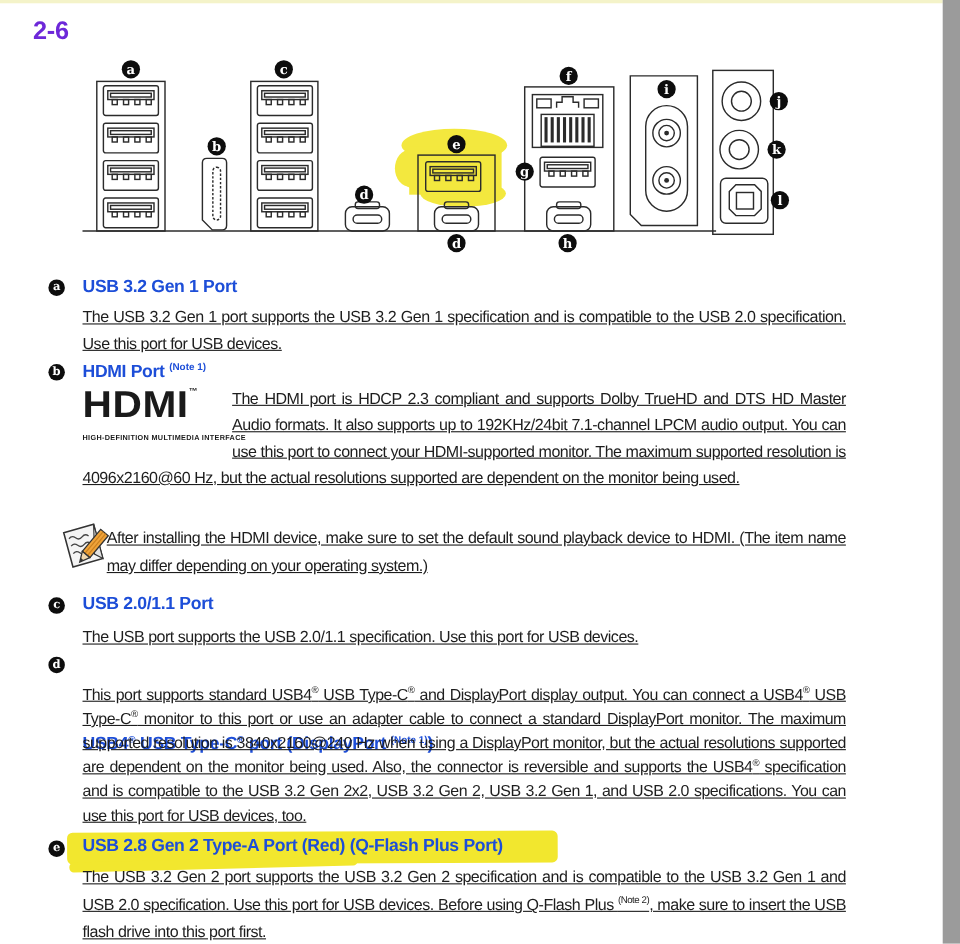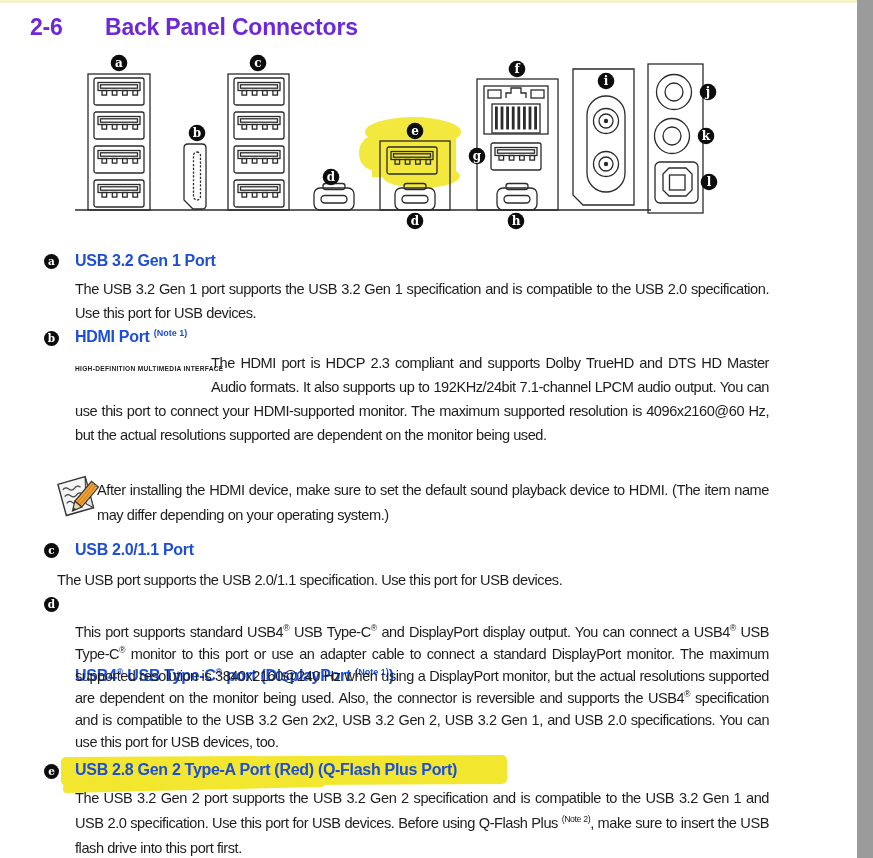--- a/index.html
+++ b/index.html
@@ -24,21 +24,21 @@
   
   .dot{
     width:15px;height:15px;border-radius:50%;background:#0d0d0d;color:#fff;
     font-family:"DejaVu Serif",serif;font-weight:bold;font-size:10.5px;
     display:flex;align-items:center;justify-content:center;line-height:15px;
   }
   .heading{font-weight:bold;font-size:16px;letter-spacing:-0.3px;color:#1d4ed8;white-space:nowrap;}
   .heading sup{font-size:9px;letter-spacing:0;text-align:center;}
   .body{
     width:694px;font-size:14.6px;letter-spacing:-0.45px;line-height:24px;
-    text-align:justify;color:#1d1d1d;
+    text-align:justify;color:#1d1d1d;text-decoration:underline;
   }
   .body sup{font-size:8.8px;line-height:0;}
   .body-d{line-height:22px;font-size:14.5px;}
   .body-e{line-height:25.2px;}
   .body-note{width:672px;line-height:25px;}
 
   
   .hdmi-logo{
     float:left;width:126px;margin:3px 10px 2px 0;
     display:flex;flex-direction:column;align-items:flex-start;
@@ -64,21 +64,20 @@
 </head>
 <body>
 
 <div>
 
   <div class="abs top-strip"></div>
   <div class="abs side-gray"></div>
 
   <div class="abs title-row">
     <span class="sec-num">2-6</span>
-    <span class="sec-title">Back Panel Connectors</span>
   </div>
 
   <svg class="abs diagram" viewBox="60 50 665 182" width="665" height="182">
     <defs>
       <g id="usba">
         <rect x="0" y="0" width="50" height="27" rx="2"></rect>
         <rect x="4" y="4.5" width="42" height="8"></rect>
         <rect x="6.5" y="6.8" width="37" height="3.4"></rect>
         <rect x="8" y="12.5" width="4.6" height="4.6"></rect>
         <rect x="18.3" y="12.5" width="4.6" height="4.6"></rect>
@@ -244,20 +243,24 @@
   </svg>
 
   <div class="abs dot" style="left:44px;top:254px;">a</div>
   <div class="abs heading" style="left:75px;top:252px;">USB 3.2 Gen 1 Port</div>
   <div class="abs body" style="left:75px;top:277px;">The USB 3.2 Gen 1 port supports the USB 3.2 Gen 1 specification and is compatible to the USB 2.0 specification. Use this port for USB devices.</div>
 
   <div class="abs dot" style="left:44px;top:331px;">b</div>
   <div class="abs heading" style="left:75px;top:328px;"><span>HDMI Port </span><sup>(Note 1)</sup></div>
   <div class="abs body" style="left:75px;top:351px;">
     <span class="hdmi-logo">
+      <span class="hdmi-word-row">
+          <span class="hdmi-word">HDMI</span>
+          <span class="hdmi-tm">™</span>
+        </span>
       <span class="hdmi-tagline">HIGH-DEFINITION MULTIMEDIA INTERFACE</span>
     </span><span>The HDMI port is HDCP 2.3 compliant and supports Dolby TrueHD and DTS HD Master Audio formats. It also supports up to 192KHz/24bit 7.1-channel LPCM audio output. You can use this port to connect your HDMI-supported monitor. The maximum supported resolution is 4096x2160@60 Hz, but the actual resolutions supported are dependent on the monitor being used.</span>
   </div>
 
   <svg class="abs" style="left:52px;top:472px;" width="48" height="52" viewBox="0 0 48 52">
     <g transform="rotate(-8 24 26)">
       <path d="M 8,10 L 36,6 L 40,38 L 12,42 Z" fill="#f4f4f4" stroke="#333" stroke-width="1.4"></path>
       <path d="M 36,6 L 40,38 L 33,33 Z" fill="#e2e2e2" stroke="#333" stroke-width="1"></path>
       <path d="M 12,16 q 3,-3 6,0 t 6,0 t 6,0" fill="none" stroke="#444" stroke-width="1.2"></path>
       <path d="M 13,23 q 3,-3 6,0 t 6,0 t 6,0" fill="none" stroke="#444" stroke-width="1.2"></path>
@@ -268,21 +271,21 @@
       <line x1="27" y1="8" x2="27" y2="34" stroke="#c97f1e" stroke-width="1"></line>
       <line x1="30" y1="8" x2="30" y2="34" stroke="#c97f1e" stroke-width="1"></line>
       <path d="M 24,34 L 33,34 L 28.5,43 Z" fill="#f0d7ae" stroke="#333" stroke-width="1.2"></path>
       <path d="M 27,39.5 L 30,39.5 L 28.5,43 Z" fill="#333"></path>
     </g>
   </svg>
   <div class="abs body body-note" style="left:97px;top:478px;">After installing the HDMI device, make sure to set the default sound playback device to HDMI. (The item name may differ depending on your operating system.)</div>
 
   <div class="abs dot" style="left:44px;top:543px;">c</div>
   <div class="abs heading" style="left:75px;top:541px;">USB 2.0/1.1 Port</div>
-  <div class="abs body" style="left:57px;top:568px;">The USB port supports the USB 2.0/1.1 specification. Use this port for USB devices.</div>
+  <div class="abs body" style="left:75px;top:568px;">The USB port supports the USB 2.0/1.1 specification. Use this port for USB devices.</div>
 
   <div class="abs dot" style="left:44px;top:597px;">d</div>
   <div class="abs heading" style="left:75px;top:620px;margin-top:47px;"><span>USB4</span><sup>®</sup><span> USB Type-C</span><sup>®</sup><span> port (DisplayPort </span><sup>(Note 1)</sup><span>)</span></div>
   <div class="abs body body-d" style="left:75px;top:621px;"><span>This port supports standard USB4</span><sup>®</sup><span> USB Type-C</span><sup>®</sup><span> and DisplayPort display output. You can connect a USB4</span><sup>®</sup><span> USB Type-C</span><sup>®</sup><span> monitor to this port or use an adapter cable to connect a standard DisplayPort monitor. The maximum supported resolution is 3840x2160@240 Hz when using a DisplayPort monitor, but the actual resolutions supported are dependent on the monitor being used. Also, the connector is reversible and supports the USB4</span><sup>®</sup><span> specification and is compatible to the USB 3.2 Gen 2x2, USB 3.2 Gen 2, USB 3.2 Gen 1, and USB 2.0 specifications. You can use this port for USB devices, too.</span></div>
 
   <div class="abs hl-main"></div>
   <div class="abs hl-tail"></div>
   <div class="abs dot" style="left:44px;top:764px;">e</div>
   <div class="abs heading" style="left:75px;top:761px;">USB 2.8 Gen 2 Type-A Port (Red) (Q-Flash Plus Port)</div>
   <div class="abs body body-e" style="left:75px;top:786px;"><span>The USB 3.2 Gen 2 port supports the USB 3.2 Gen 2 specification and is compatible to the USB 3.2 Gen 1 and USB 2.0 specification. Use this port for USB devices. Before using Q-Flash Plus </span><sup>(Note 2)</sup><span>, make sure to insert the USB flash drive into this port first.</span></div>

